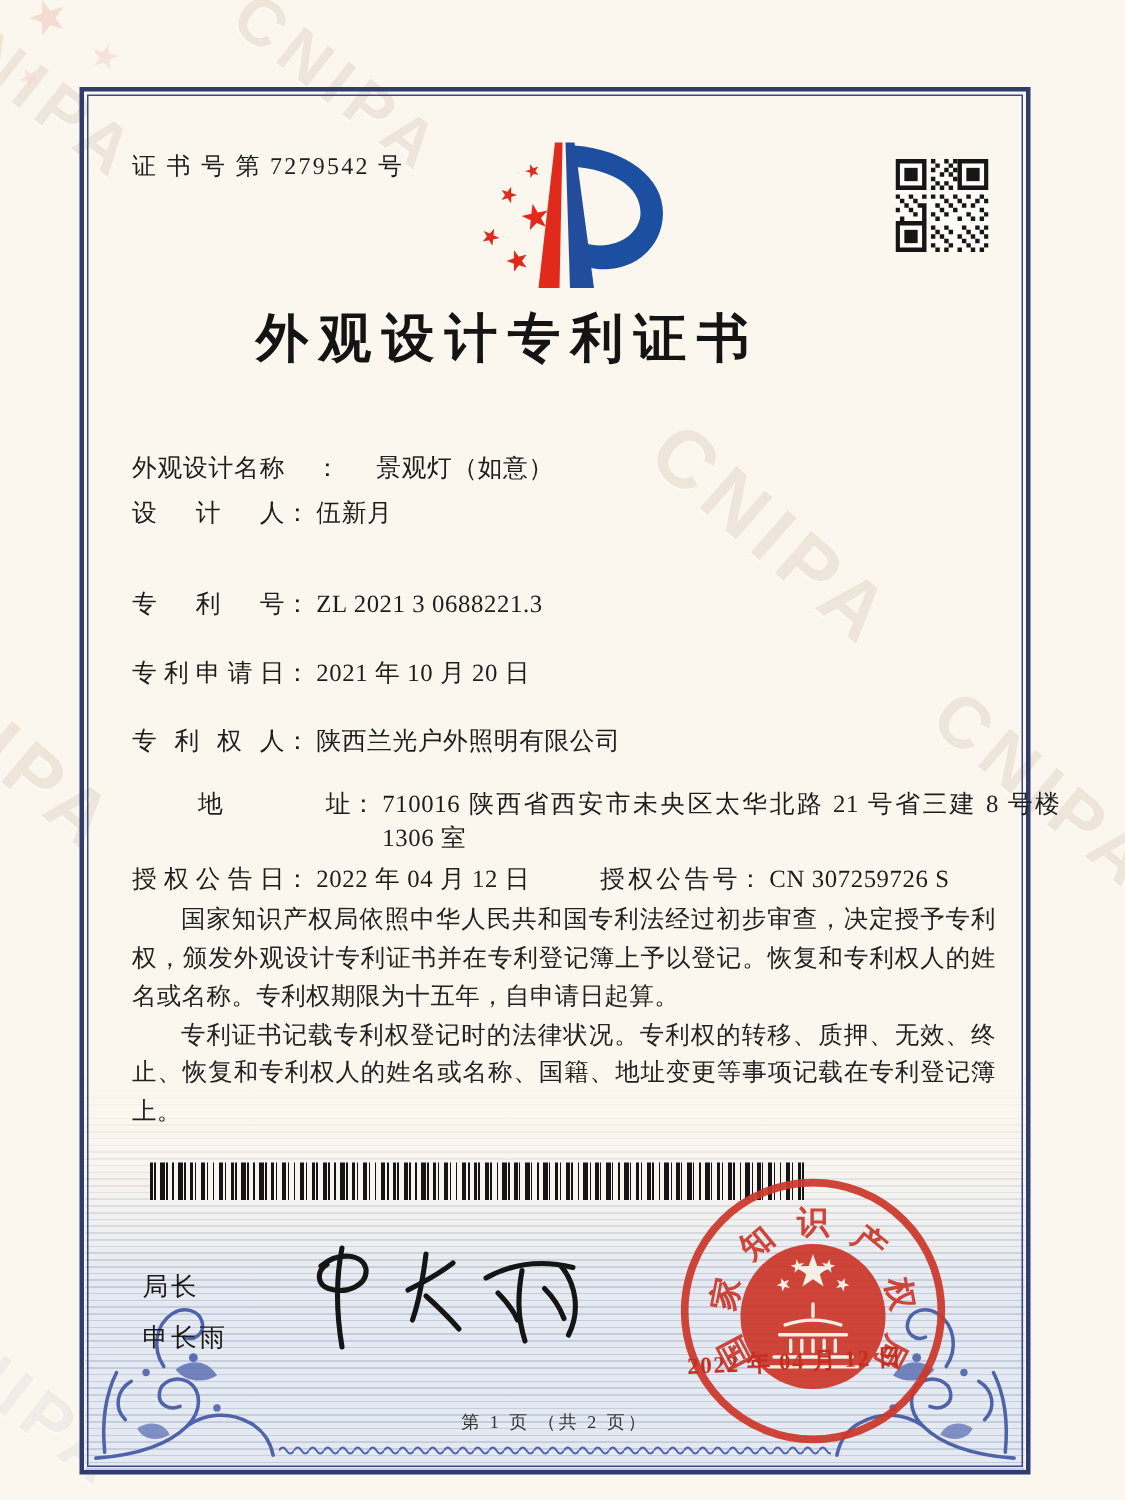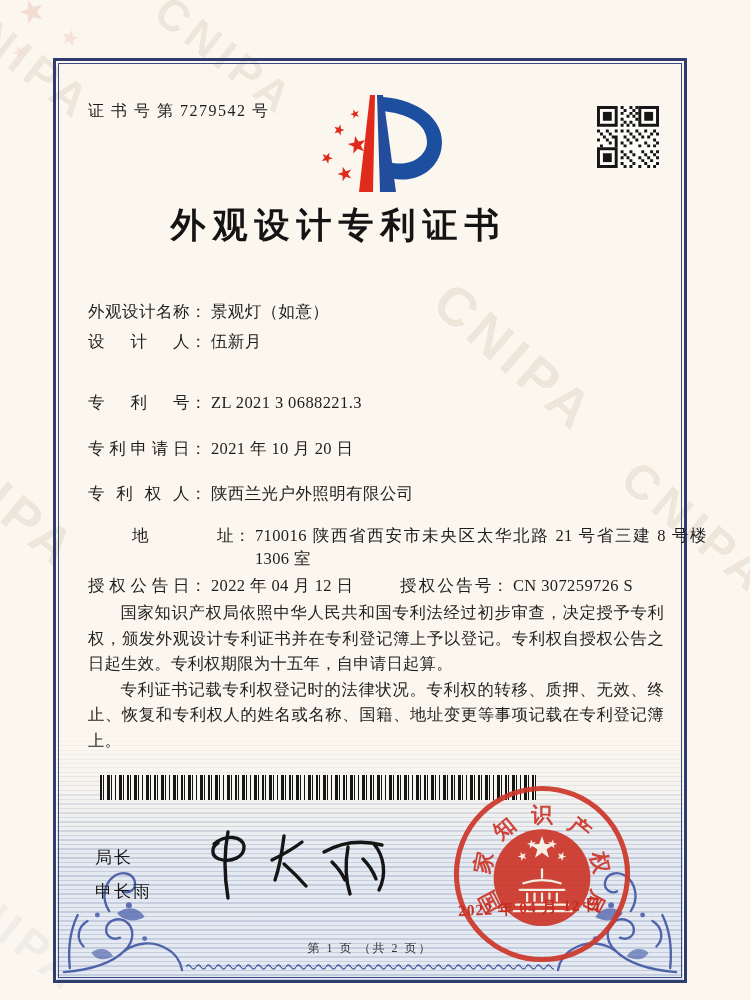--- a/index.html
+++ b/index.html
@@ -49,21 +49,21 @@
   .title{
     position:absolute; left:0; top:202px; width:670px; text-align:center;
     font-size:35px; font-weight:700; letter-spacing:7px; text-indent:7px; color:#141414;
   }
   
   .frow{position:absolute; left:88px; display:flex; align-items:flex-start;
         font-size:16.5px; letter-spacing:.4px; line-height:23px;}
   .flabel{display:inline-block; width:102px; text-align:justify; text-align-last:justify;}
   .fcolon{margin-right:4px;}
   .fval{display:inline-block; max-width:452px; text-align:justify;}
-  .r1{top:300px;} .r2{top:330px;} .r3{top:391px;} .r4{top:437px;}
+  .r1{top:300px;gap:20px;} .r2{top:330px;} .r3{top:391px;} .r4{top:437px;}
   .r5{top:482px;} .r6{top:524px;margin-left:44px;} .r7{top:574px;}
   .r8{top:574px; left:400px;}
   .r8 .flabel{width:92px;}
   
   .paras{position:absolute; left:88px; top:600px; width:576px;}
   .paras p{margin:0; font-size:16.3px; line-height:25.5px; text-indent:2em;
            text-align:justify; letter-spacing:.3px; color:#222;}
   
   .barcode{
     position:absolute; left:100px; top:775px; width:436px; height:25px;
@@ -228,21 +228,21 @@
     <span class="fcolon">：</span>
     <span class="fval">2022 年 04 月 12 日</span>
 </div>
 <div class="frow r8">
   <span class="flabel">授权公告号</span>
     <span class="fcolon">：</span>
     <span class="fval">CN 307259726 S</span>
 </div>
 
 <div class="paras">
-  <p>国家知识产权局依照中华人民共和国专利法经过初步审查，决定授予专利权，颁发外观设计专利证书并在专利登记簿上予以登记。专利权自授权公告之日起生效。专利权期限为十五年，自申请日起算。</p>
+  <p>国家知识产权局依照中华人民共和国专利法经过初步审查，决定授予专利权，颁发外观设计专利证书并在专利登记簿上予以登记。恢复和专利权人的姓名或名称。专利权期限为十五年，自申请日起算。</p>
   <p>专利证书记载专利权登记时的法律状况。专利权的转移、质押、无效、终止、恢复和专利权人的姓名或名称、国籍、地址变更等事项记载在专利登记簿上。</p>
 </div>
 
 <div class="barcode"></div>
 
 <div class="sig-title">局长</div>
 <div class="sig-name">申长雨</div>
 <svg class="sig-hand" width="205" height="90" viewBox="0 0 205 90">
   <g stroke="#151515" stroke-width="3.4" fill="none" stroke-linecap="round" stroke-linejoin="round">
     <path d="M32 12 C 28 32 28 54 32 78"></path>

